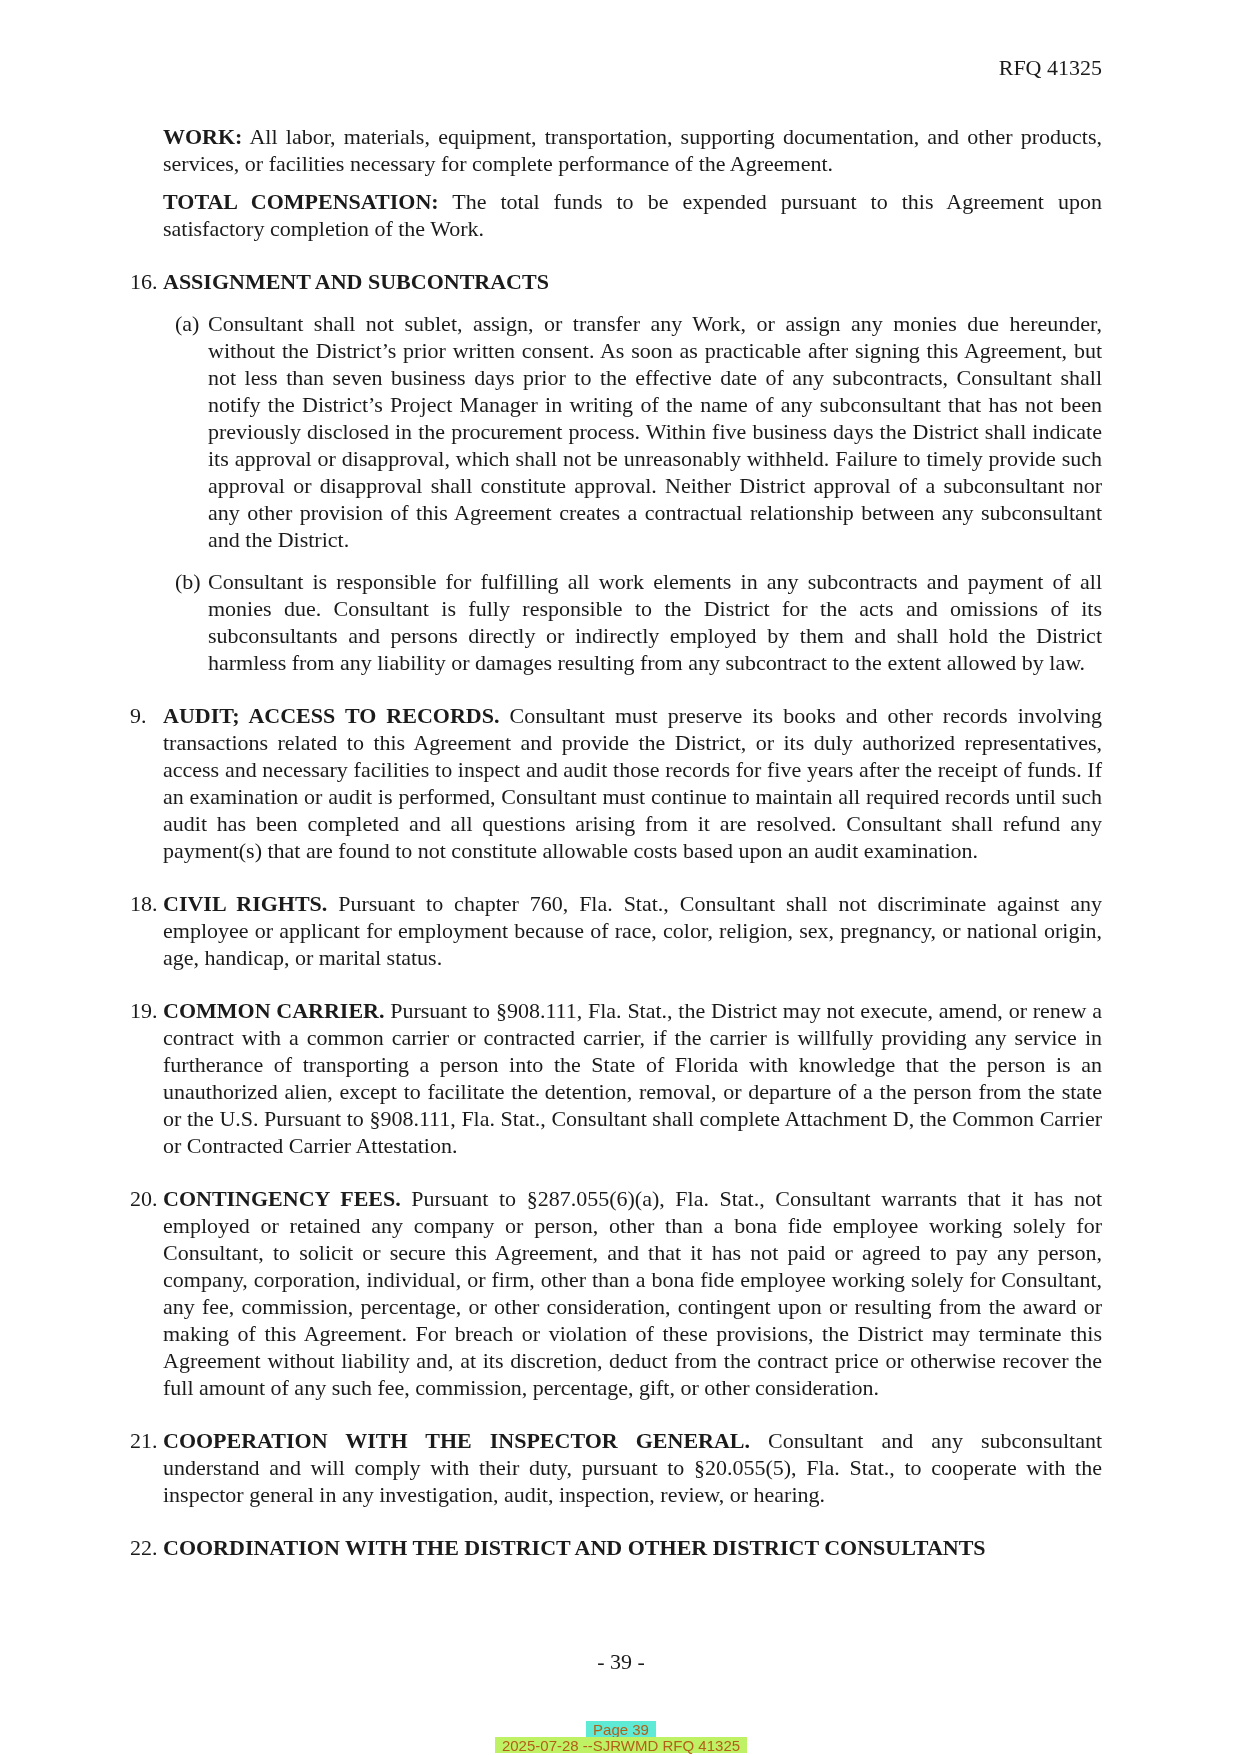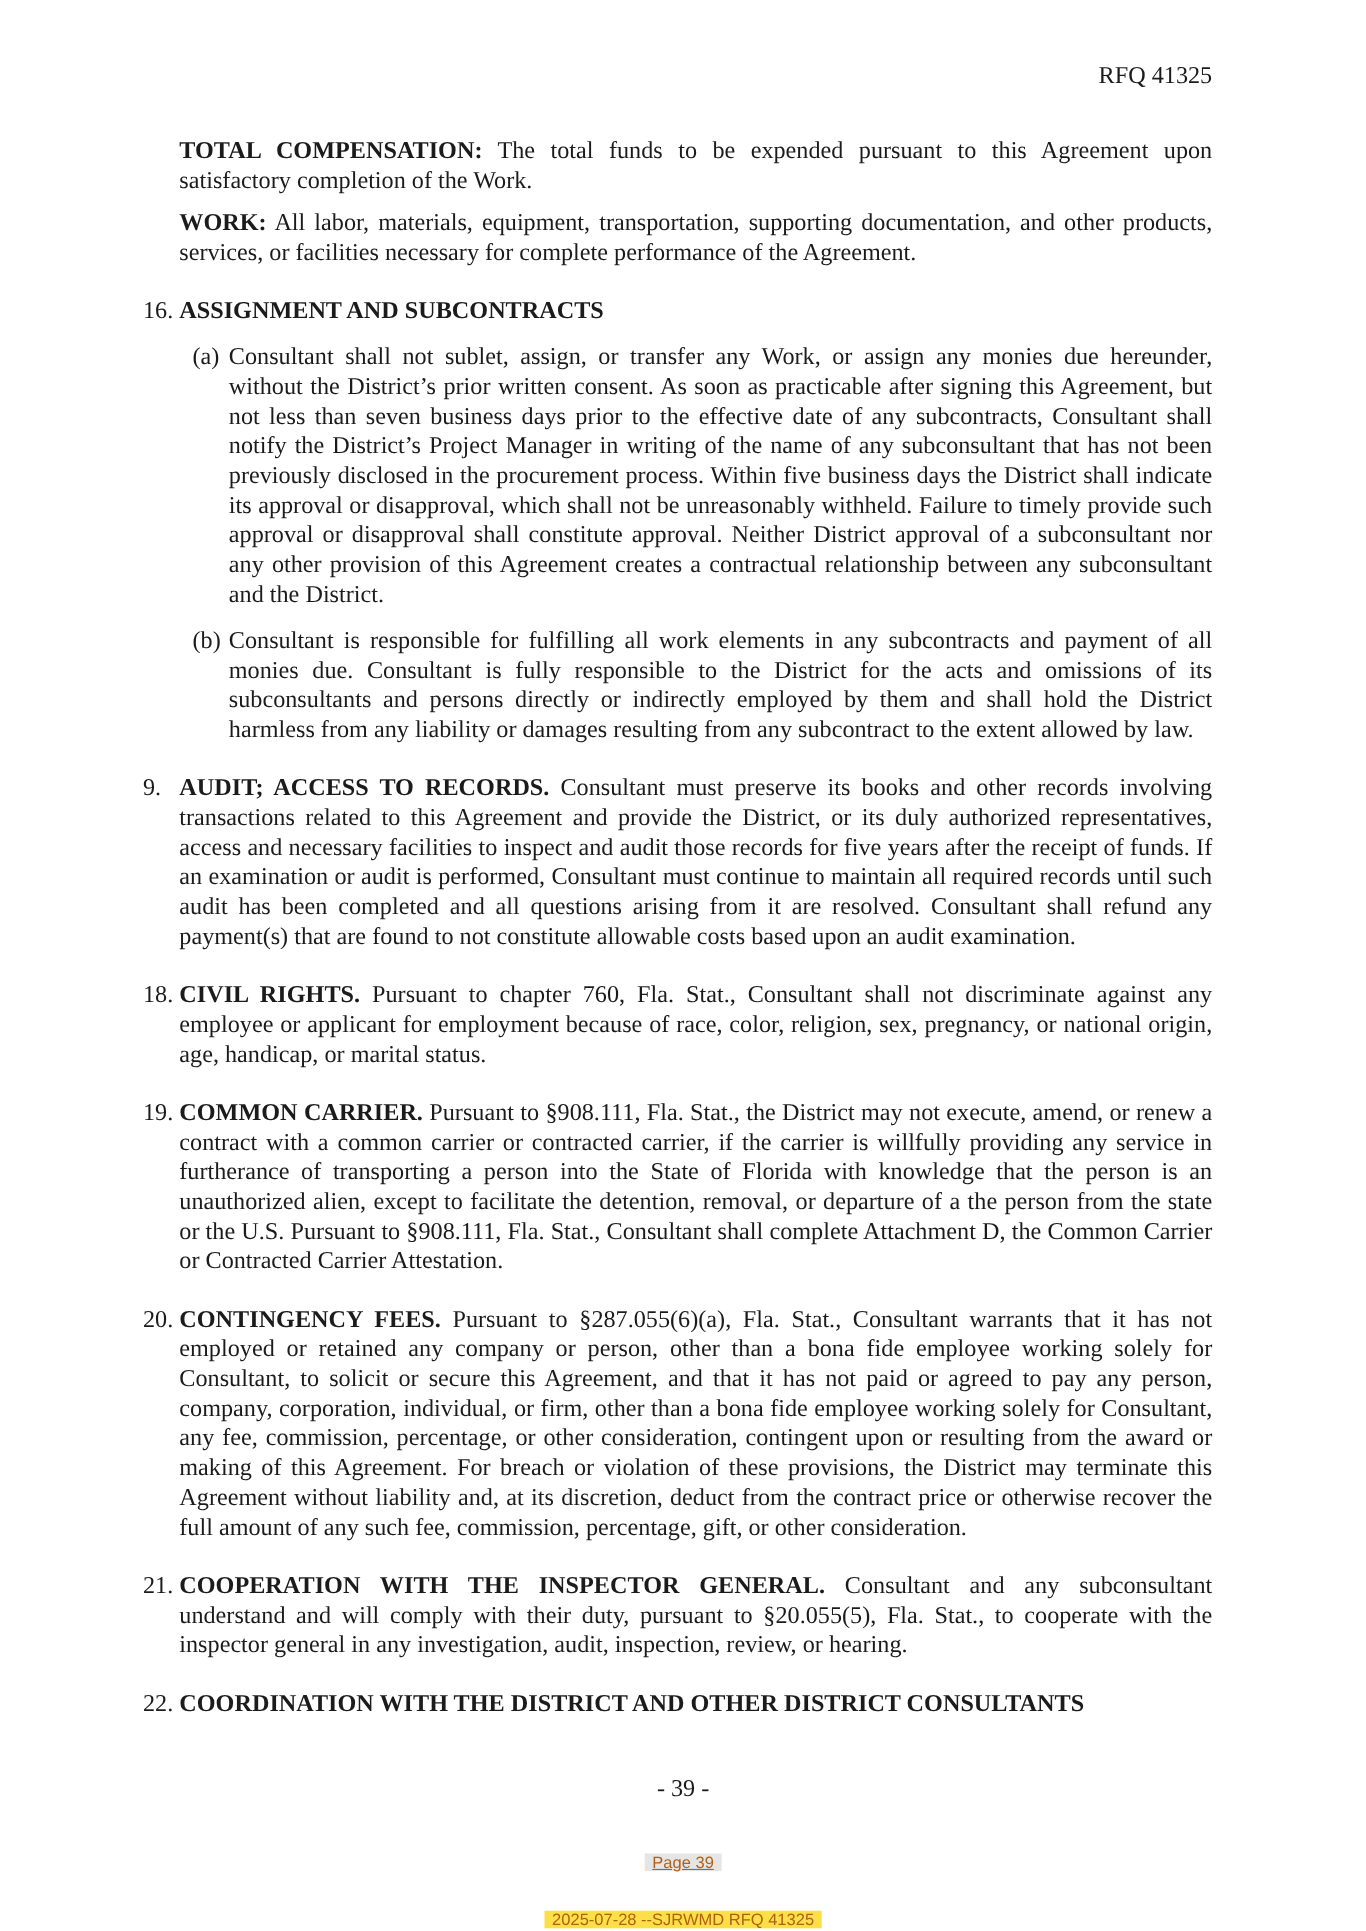--- a/index.html
+++ b/index.html
@@ -69,24 +69,24 @@
   }
 </style>
 </head>
 <body>
 
 <div class="doc">
 
   <p class="ref">RFQ 41325</p>
 
   <div class="defs">
+    <p class="def"><span class="b">WORK:</span>
+      <span>All labor, materials, equipment, transportation, supporting documentation, and other products, services, or facilities necessary for complete performance of the Agreement.</span></p>
     <p class="def"><span class="b">TOTAL COMPENSATION:</span>
       <span>The total funds to be expended pursuant to this Agreement upon satisfactory completion of the Work.</span></p>
-    <p class="def"><span class="b">WORK:</span>
-      <span>All labor, materials, equipment, transportation, supporting documentation, and other products, services, or facilities necessary for complete performance of the Agreement.</span></p>
   </div>
 
   <div class="sec">
     <div class="num">16.</div>
     <div class="secbody">
       <p class="para"><span class="b">ASSIGNMENT AND SUBCONTRACTS</span></p>
       <div class="item">
         <div class="ilabel">(a)</div>
         <div class="itext">Consultant shall not sublet, assign, or transfer any Work, or assign any monies due hereunder, without the District’s prior written consent. As soon as practicable after signing this Agreement, but not less than seven business days prior to the effective date of any subcontracts, Consultant shall notify the District’s Project Manager in writing of the name of any subconsultant that has not been previously disclosed in the procurement process. Within five business days the District shall indicate its approval or disapproval, which shall not be unreasonably withheld. Failure to timely provide such approval or disapproval shall constitute approval. Neither District approval of a subconsultant nor any other provision of this Agreement creates a contractual relationship between any subconsultant and the District.</div>
       </div>
@@ -142,16 +142,16 @@
     <div class="secbody">
       <p class="para"><span class="b">COORDINATION WITH THE DISTRICT AND OTHER DISTRICT CONSULTANTS</span></p>
     </div>
   </div>
 
 </div>
 
 <div class="footer">
   <p class="pagenum">- 39 -</p>
   <div class="stamp">
-    <p class="stamp-line"><span id="stamp1" style="background: #e5e5e5; color: rgb(178, 96, 24); text-decoration: underline;">Page 39</span></p>
-    <p class="stamp-line"><span id="stamp2" style="background: #fde047; color: rgb(178, 96, 24); margin-top: 36px;">2025-07-28 --SJRWMD RFQ 41325</span></p>
+    <p class="stamp-line"><span id="stamp1" style="background: #5eead4; color: rgb(178, 96, 24);">Page 39</span></p>
+    <p class="stamp-line"><span id="stamp2" style="background: #bef264; color: rgb(178, 96, 24);">2025-07-28 --SJRWMD RFQ 41325</span></p>
   </div>
 </div>
 
 </body></html>

